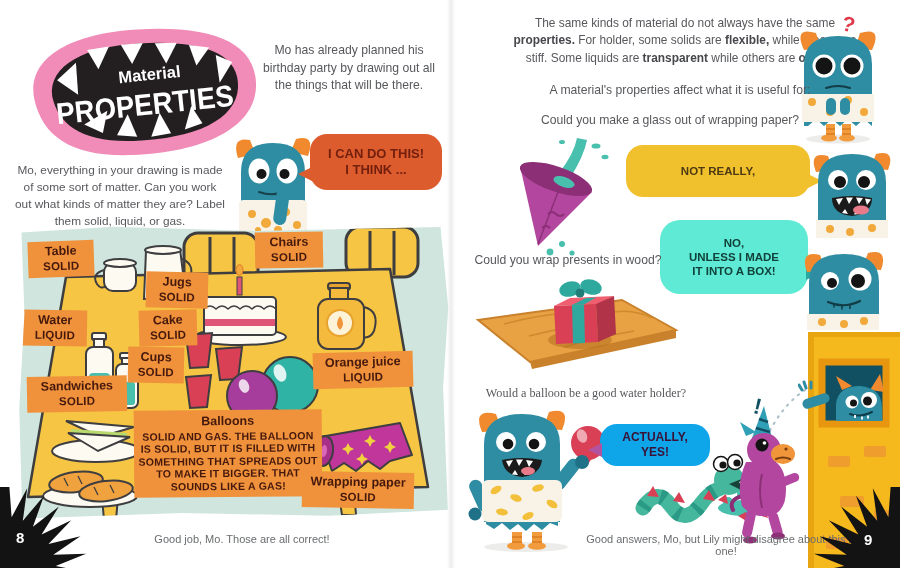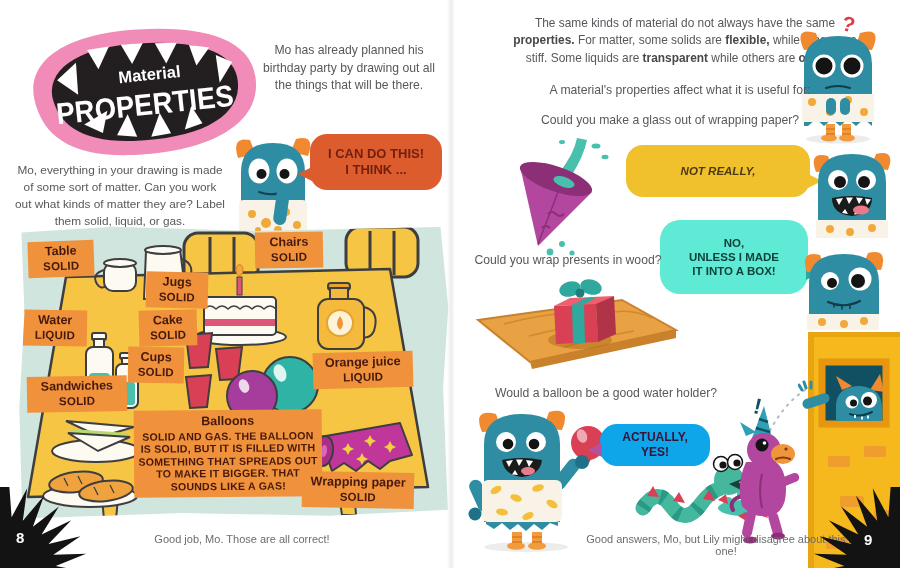--- a/index.html
+++ b/index.html
@@ -18,21 +18,21 @@
   
   .tag{position:absolute;background:#f0913b;color:#46190d;text-align:center;padding:4px 3px;}
   .tag-n{font-weight:bold;font-size:12.5px;line-height:1.1;}
   .tag-s{font-weight:bold;font-size:11.5px;line-height:1.18;margin-top:1px;letter-spacing:.2px;}
   .tag-big .tag-s{font-size:10.6px;}
   
   .bubble{position:absolute;border-radius:17px;display:flex;flex-direction:column;align-items:center;
           justify-content:center;text-align:center;font-weight:bold;padding:0 8px;box-sizing:border-box;}
   .bubble span{display:block;line-height:1.22;}
   .b-orange{background:#dc5c2e;color:#731f0e;font-size:13px;}
-  .b-yellow{background:#f0c12d;color:#4d3a12;font-size:11.5px;font-style:italic;}
+  .b-yellow{background:#f0c12d;color:#4d3a12;font-size:11.5px;}
   .b-teal{background:#5eead4;color:#11413b;font-size:11.5px;border-radius:20px;}
   .b-purple{background:#0ea5e9;color:#3a1135;font-size:12px;}
   .tail-l::after,.tail-r::after{content:"";position:absolute;border-top:7px solid transparent;border-bottom:7px solid transparent;}
   .tail-l::after{left:-12px;bottom:9px;border-right:14px solid;}
   .tail-r::after{right:-12px;bottom:9px;border-left:14px solid;}
   .b-orange.tail-l::after{border-right-color:#dc5c2e;}
   .b-yellow.tail-r::after{border-left-color:#f0c12d;}
   .b-teal.tail-r::after{border-left-color:#2ba99f;bottom:14px;}
   .b-purple.tail-l::after{border-right-color:#b3539f;}
   .pagenum{position:absolute;color:#fff;font-weight:bold;font-size:15px;z-index:7;}
@@ -236,21 +236,21 @@
         <div class="tag-s">SOLID</div>
       </div>
     </div>
 
     <div class="footer" style="left:112px;top:533px;width:260px;">Good job, Mo. Those are all correct!</div>
   </div>
 
   <div>
 
     <div class="txt" style="left:505px;top:15px;width:360px;font-size:11.9px;">
-      <span>The same kinds of material do not always have the same </span><b>properties.</b><span> For matter, some solids are </span><b>flexible,</b><span> while others are stiff. Some liquids are </span><b>transparent</b><span> while others are </span><b>opaque.</b>
+      <span>The same kinds of material do not always have the same </span><b>properties.</b><span> For holder, some solids are </span><b>flexible,</b><span> while others are stiff. Some liquids are </span><b>transparent</b><span> while others are </span><b>opaque.</b>
     </div>
 
     <svg class="abs" style="left:786px;top:8px" width="104" height="136" viewBox="0 0 104 136">
       <ellipse cx="52" cy="131" rx="32" ry="4.5" fill="#ececea"></ellipse>
       <text x="56" y="22" font-size="21" font-weight="bold" fill="#e0394b" transform="rotate(14 56 16)">?</text>
       <path d="M18,42 Q7,18 30,25 L34,38 Q26,42 18,42 Z" fill="#f18a2e"></path>
       <path d="M86,42 Q97,18 74,25 L70,38 Q78,42 86,42 Z" fill="#f18a2e"></path>
       <path d="M18,118 L18,56 Q18,28 52,28 Q86,28 86,56 L86,118 L78,111 L70,118 L62,111 L54,118 L46,111 L38,118 L30,111 L22,118 Z" fill="#2e8ca3"></path>
       <circle cx="38" cy="58" r="11.5" fill="#fff"></circle>
         <circle cx="66" cy="58" r="11.5" fill="#fff"></circle>
@@ -359,21 +359,21 @@
       <polygon points="80,42 96,34 140,32 124,40" fill="#ef5f70"></polygon>
       <polygon points="80,42 122,40 124,78 82,80" fill="#d94056"></polygon>
       <polygon points="122,40 140,32 142,70 124,78" fill="#b03347"></polygon>
       <polygon points="98,41 110,40.5 111,79 99,79.5" fill="#2fa89e"></polygon>
       <polygon points="98,41 112,34 122,33.6 110,40.6" fill="#2fa89e"></polygon>
       <ellipse cx="96" cy="25" rx="11" ry="7.5" fill="#2fa89e" transform="rotate(-16 96 25)"></ellipse>
       <ellipse cx="117" cy="23" rx="11" ry="7.5" fill="#2fa89e" transform="rotate(16 117 23)"></ellipse>
       <circle cx="106" cy="29" r="4.5" fill="#1f7f78"></circle>
     </svg>
 
-    <div class="txt" style="left:488px;top:385px;width:236px;">Would a balloon be a good water holder?</div>
+    <div class="txt" style="left:468px;top:385px;width:236px;font-family:Liberation Serif, serif;">Would a balloon be a good water holder?</div>
 
     <svg class="abs" style="left:468px;top:396px" width="148" height="156" viewBox="0 0 148 156">
       <ellipse cx="58" cy="151" rx="42" ry="5" fill="#ececea"></ellipse>
       <circle cx="120" cy="47" r="17" fill="#d94056"></circle>
       <ellipse cx="114" cy="40" rx="5" ry="7" fill="#fff" opacity=".55" transform="rotate(-20 114 40)"></ellipse>
       <polygon points="114,62 124,62 119,70" fill="#d94056"></polygon>
       <path d="M14,36 Q4,12 28,18 L33,32 Q23,36 14,36 Z" fill="#f18a2e"></path>
       <path d="M94,34 Q104,10 81,16 L76,30 Q86,34 94,34 Z" fill="#f18a2e"></path>
       <rect x="92" y="60" width="13" height="36" rx="6.5" fill="#2e8ca3" transform="rotate(38 98 78)"></rect>
       <circle cx="114" cy="66" r="7" fill="#1f7187"></circle>

